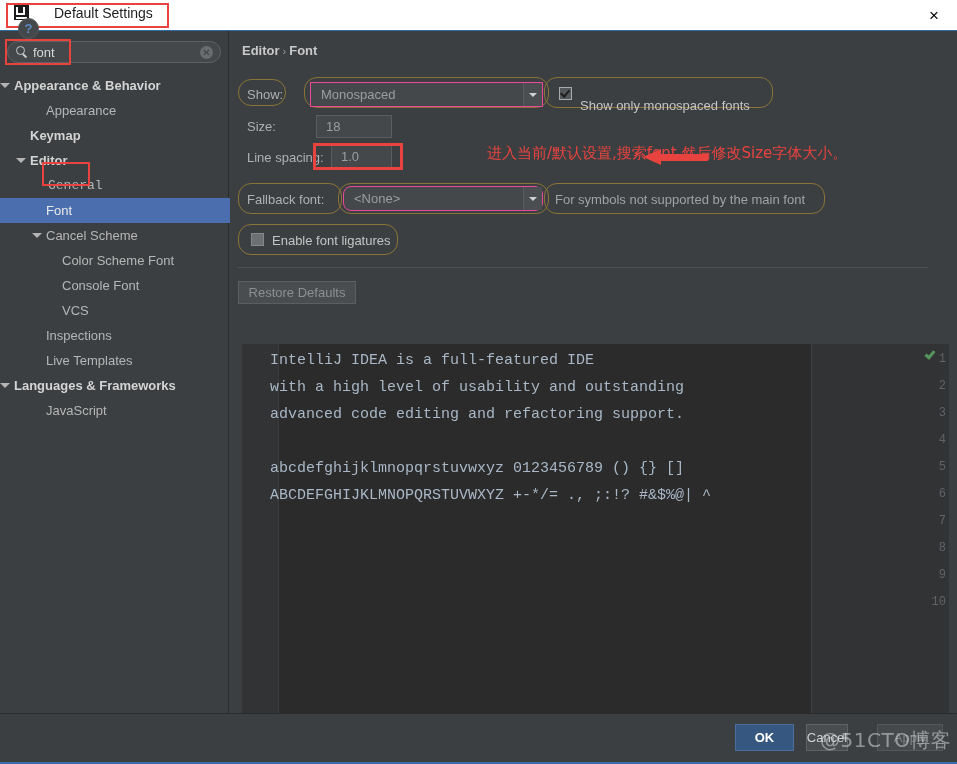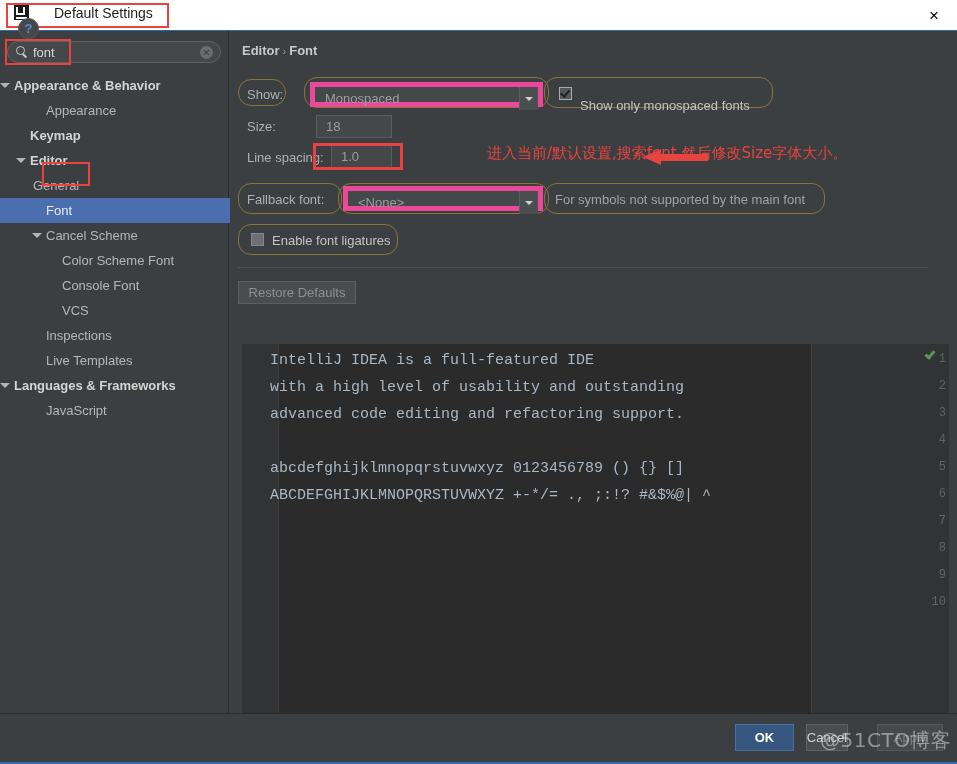--- a/index.html
+++ b/index.html
@@ -153,21 +153,21 @@
     box-sizing:border-box;pointer-events:none;
   }
 
   .row-label{
     position:absolute;font-size:13px;color:#aeb0b2;
     font-family:"Liberation Sans", sans-serif;
   }
 
   .combo{
     position:absolute;height:25px;background:#45484a;
-    border:5px solid #ec4899;box-sizing:border-box;
+    border:1px solid #ec4899;box-sizing:border-box;
   }
   .combo .val{
     position:absolute;left:10px;top:4px;font-size:13px;color:#9b9d9f;
     font-family:"Liberation Sans", sans-serif;
   }
   .combo .arrowbtn{
     position:absolute;right:0;top:0;width:19px;height:23px;
     background:#4b4e50;border-left:1px solid #5a5d5f;box-sizing:border-box;
   }
   .combo .arrowbtn::after{
@@ -366,21 +366,21 @@
             <span class="tree-label" style="margin-left: 46px;">Appearance</span>
           </div>
           <div class="tree-row bold">
             <span class="tree-label" style="margin-left: 30px;">Keymap</span>
           </div>
           <div class="tree-row bold">
             <span class="arrow" style="left: 16px;"></span>
             <span class="tree-label" style="margin-left: 30px;">Editor</span>
           </div>
           <div class="tree-row plain">
-            <span class="tree-label" style="margin-left: 33px;">General</span>
+            <span class="tree-label" style="margin-left: 48px; font-family: Liberation Mono, monospace;">General</span>
           </div>
           <div class="tree-row plain selected">
             <span class="tree-label" style="margin-left: 46px;">Font</span>
           </div>
           <div class="tree-row plain">
             <span class="arrow" style="left: 32px;"></span>
             <span class="tree-label" style="margin-left: 46px;">Cancel Scheme</span>
           </div>
           <div class="tree-row plain">
             <span class="tree-label" style="margin-left: 62px;">Color Scheme Font</span>
@@ -438,21 +438,21 @@
 
       <div class="row-label" style="left:17px;top:119px;">Line spacing:</div>
       <div class="textfield" style="left:101px;top:114px;width:61px;">
         <span class="val">1.0</span>
       </div>
 
       <div class="ring-olive" style="left:8px;top:152px;width:104px;height:31px;"></div>
       <div class="row-label" style="left:17px;top:161px;">Fallback font:</div>
 
       <div class="ring-olive" style="left:108px;top:152px;width:211px;height:31px;"></div>
-      <div class="combo" style="left:113px;top:155px;width:200px;">
+      <div class="combo" style="left:113px;top:155px;width:200px;border-radius:8px;">
         <span class="val">&lt;None&gt;</span>
         <span class="arrowbtn"></span>
       </div>
 
       <div class="ring-olive" style="left:314px;top:152px;width:281px;height:31px;"></div>
       <div class="hint-text" style="left:325px;top:161px;">For symbols not supported by the main font</div>
 
       <div class="ring-olive" style="left:8px;top:193px;width:160px;height:31px;"></div>
       <div class="checkbox unchecked" style="left:21px;top:202px;"></div>
       <div class="cb-label" style="left:42px;top:202px;">Enable font ligatures</div>

